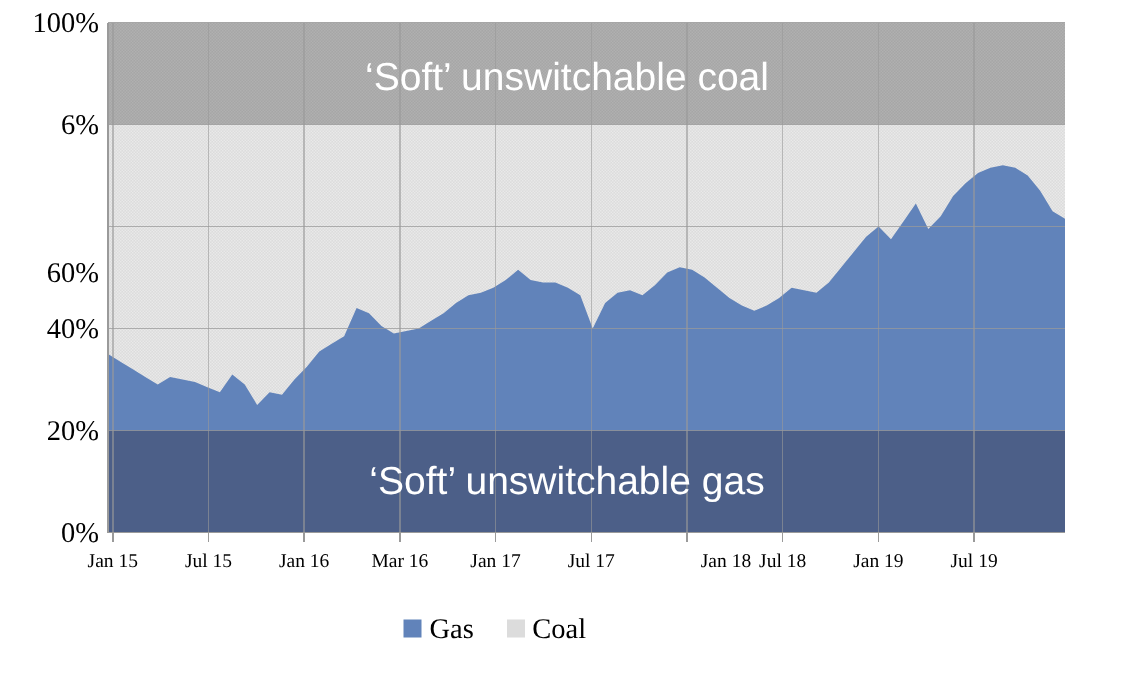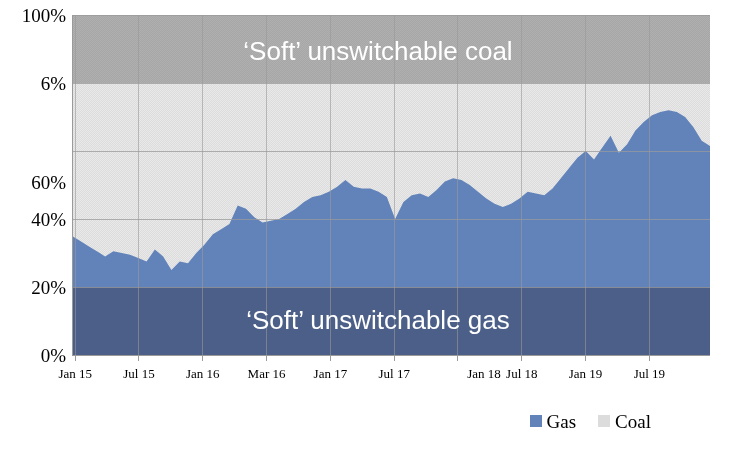--- a/index.html
+++ b/index.html
@@ -45,21 +45,21 @@
     text-align: center;
     line-height: 20px;
     transform: translateX(-50%);
     white-space: nowrap;
   }
   #legend {
     position: absolute;
     left: 0;
     top: 409px;
     width: 660px;
-    text-align: right;
+    text-align: center;
     line-height: 22px;
   }
   .legend-entry {
     display: inline-block;
     vertical-align: middle;
     margin: 0 9px;
     white-space: nowrap;
   }
   .legend-swatch {
     display: inline-block;

